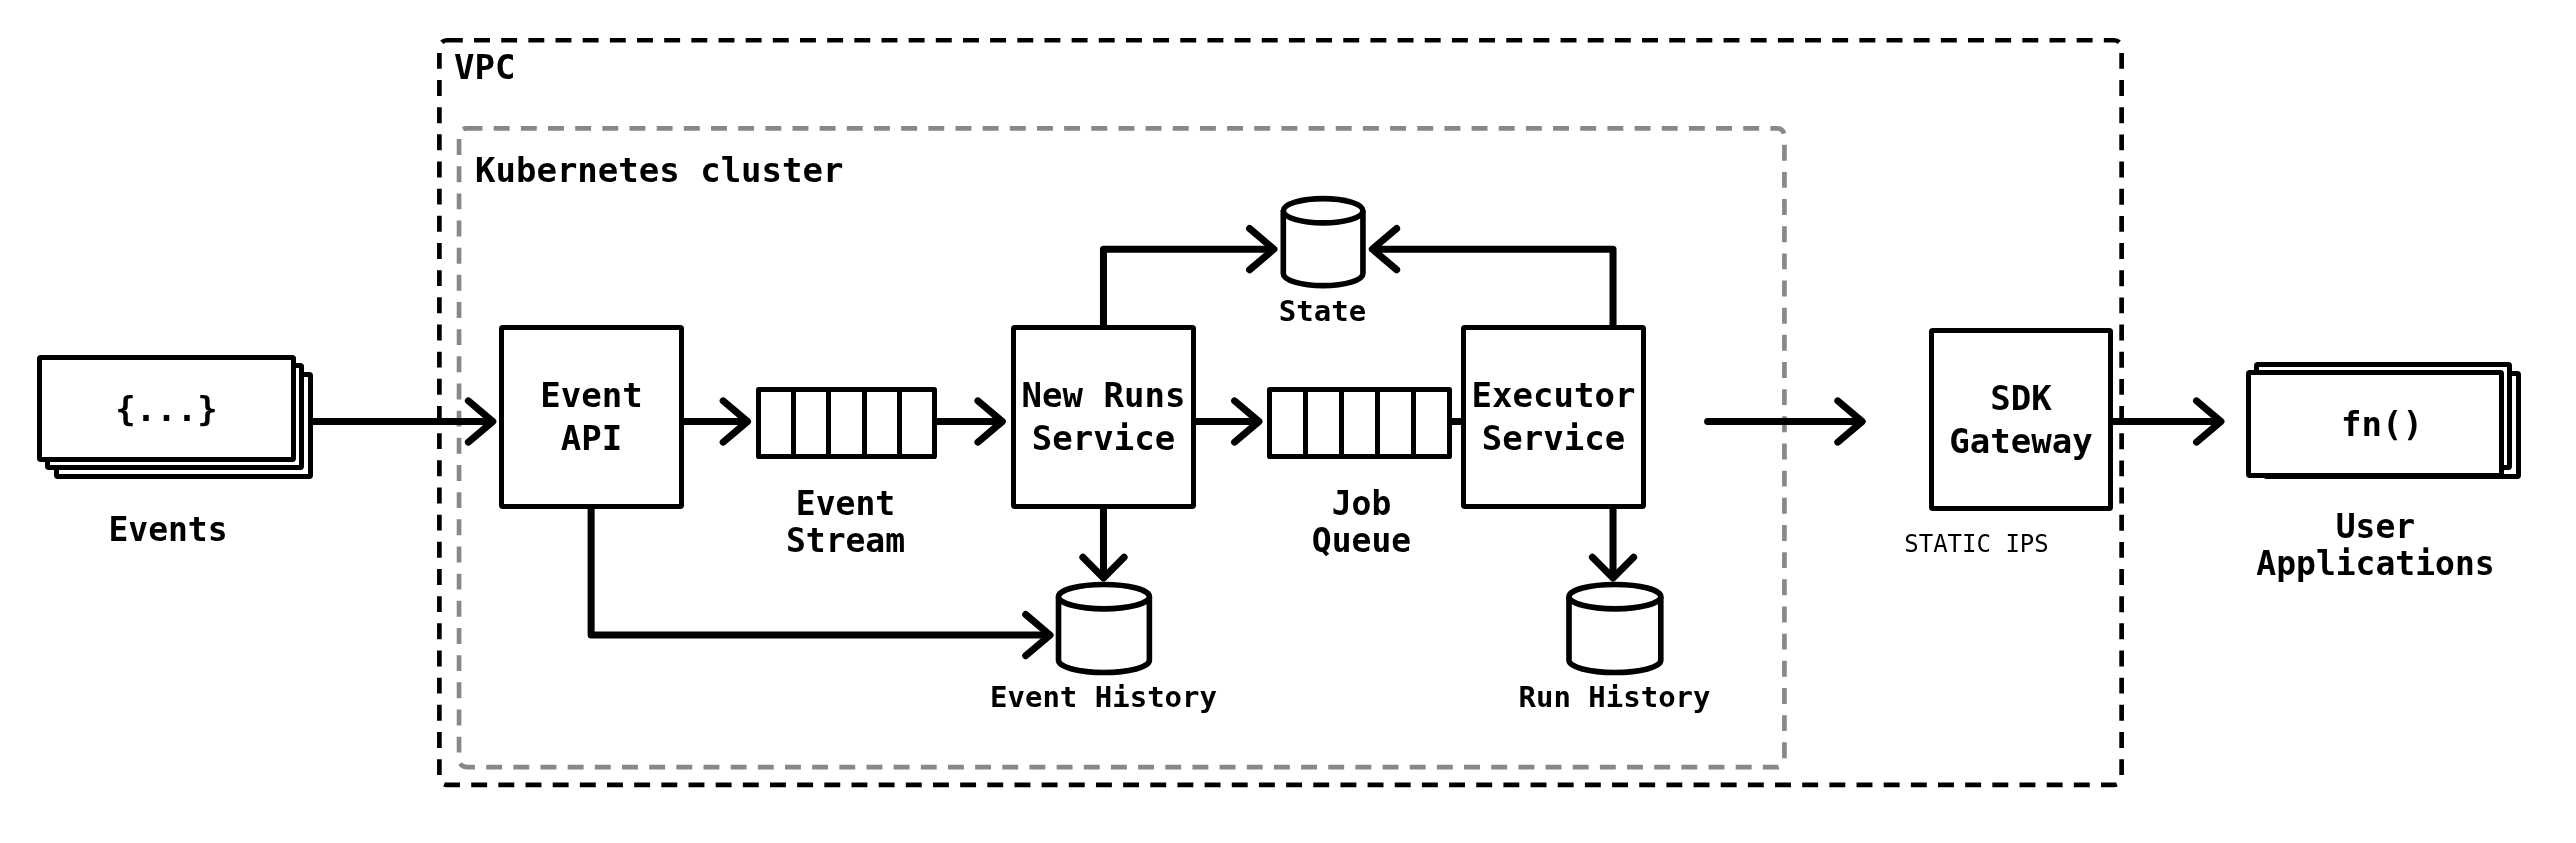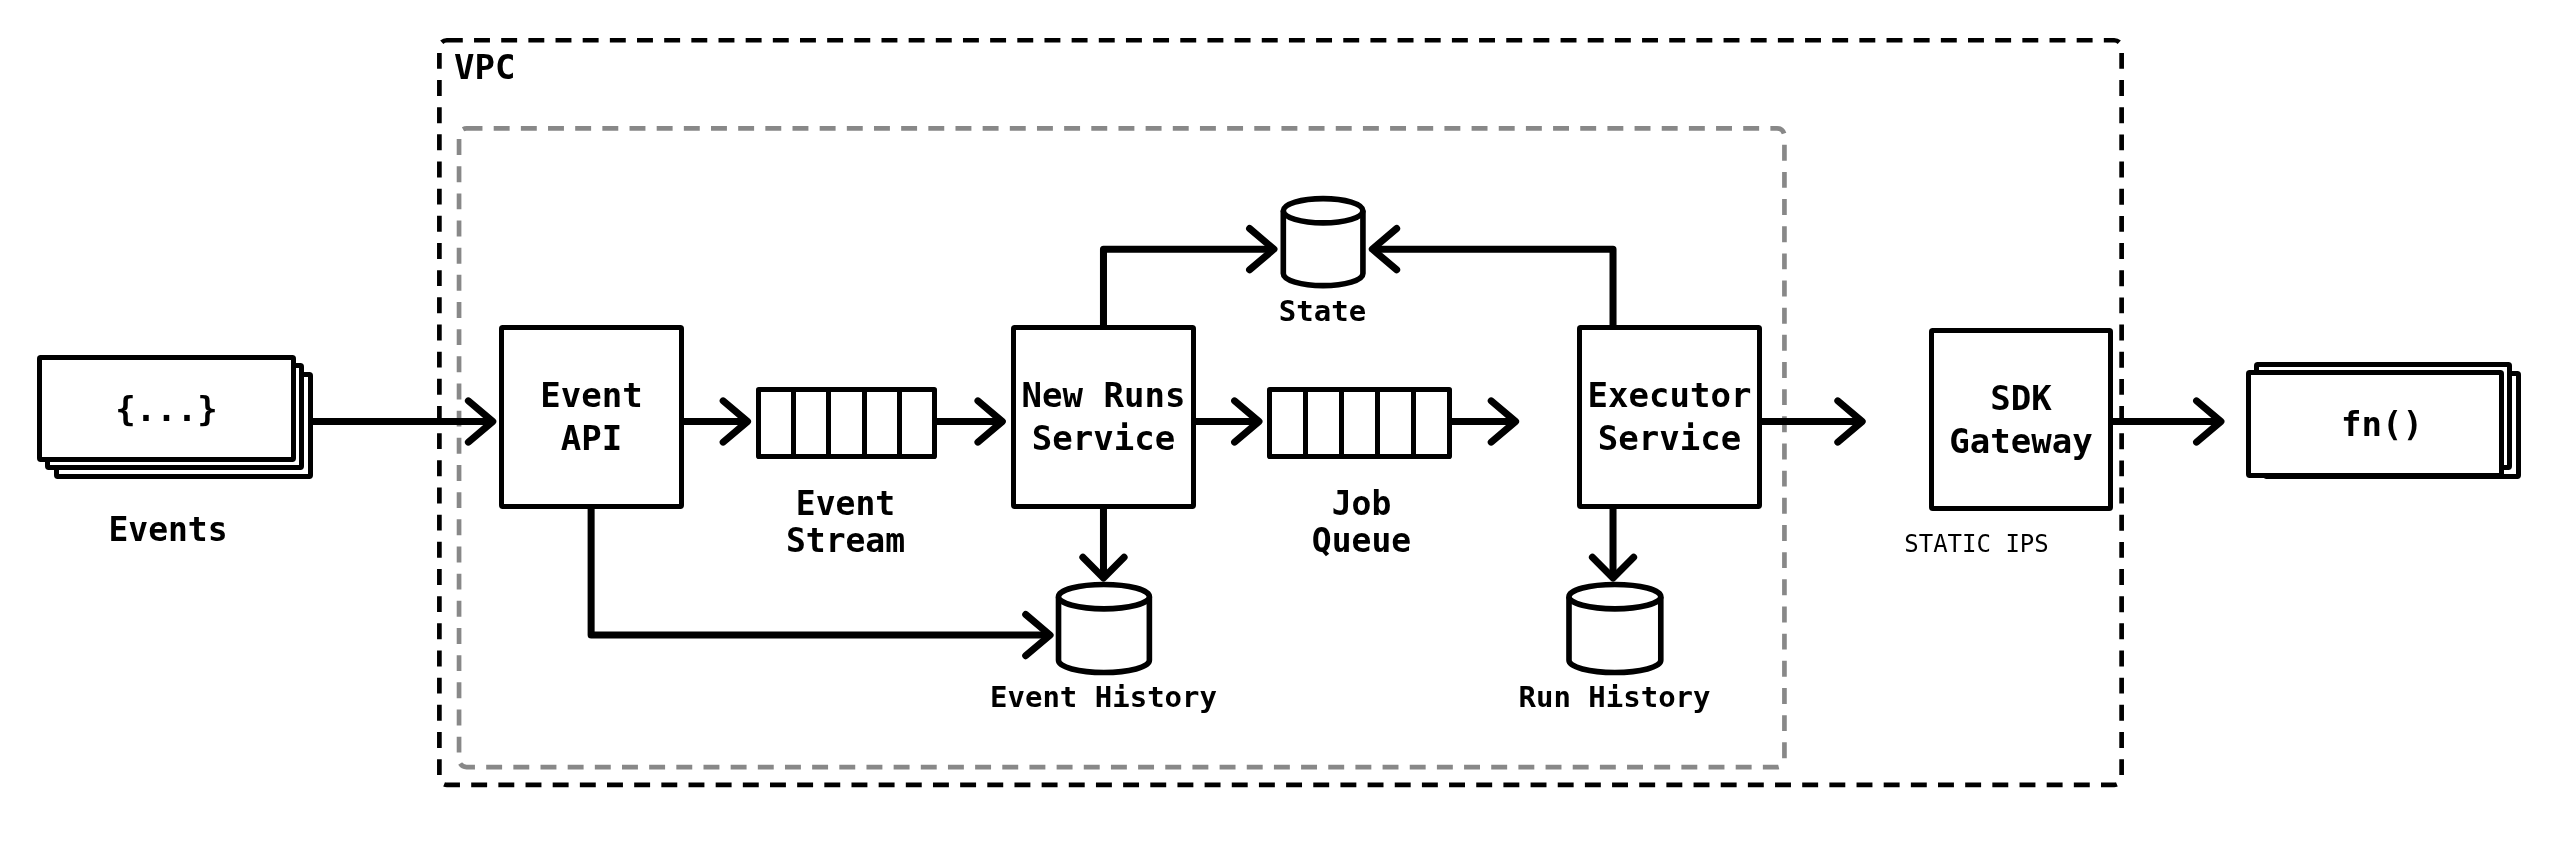--- a/index.html
+++ b/index.html
@@ -118,20 +118,21 @@
         <ellipse cx="1178.5" cy="637" rx="48.5" ry="13"></ellipse>
       </g>
       <g>
         <path d="M1675,637 V705 A49,13 0 0 0 1773,705 V637"></path>
         <ellipse cx="1724" cy="637" rx="49" ry="13"></ellipse>
       </g>
     </g>
   </svg>
 
   <div class="lbl lbl-frame" style="left:454px; top:49px;">VPC</div>
+  <div class="lbl lbl-frame" style="left:475px; top:152px;">Kubernetes cluster</div>
 
   <div class="stack" style="left:37px; top:355px; width:259px; height:107px;">
     <div class="sheet" style="left:17px; top:17px; width:259px; height:107px;"></div>
     <div class="sheet" style="left:8.4px; top:8.4px; width:259px; height:107px;"></div>
     <div class="sheet" style="left:0; top:0; width:259px; height:107px;">
       <span>{...}</span>
     </div>
   </div>
   <div class="lbl" style="left:37px; top:511px; width:262px;">Events</div>
 
@@ -158,36 +159,37 @@
 
   <div class="queue" style="left:1267px; top:387px; width:185px; height:72px;">
     <div class="cell"></div>
     <div class="cell"></div>
     <div class="cell"></div>
     <div class="cell"></div>
     <div class="cell"></div>
   </div>
   <div class="lbl" style="left:1221px; top:485px; width:281px;"><span>Job</span><br><span>Queue</span></div>
 
-  <div class="box" style="left:1577px; top:325px; width:185px; height:184px;justify-content:center;">
+  <div class="box" style="left:1461px; top:325px; width:185px; height:184px;justify-content:center;">
     <span>Executor</span>
     <span>Service</span>
   </div>
 
   <div class="lbl lbl-small" style="left:963px; top:684px; width:281px;">Event History</div>
   <div class="lbl lbl-small" style="left:1474px; top:684px; width:281px;">Run History</div>
 
   <div class="box" style="left:1885px; top:328px; width:184px; height:183px;margin-left:44px;">
     <span>SDK</span>
     <span>Gateway</span>
   </div>
   <div class="lbl lbl-static" style="left:1836px; top:526px; width:281px;">STATIC IPS</div>
 
   <div class="stack" style="left:2246px; top:354px; width:258px; height:108px;">
     <div class="sheet" style="left:17px; top:17px; width:258px; height:108px;"></div>
     <div class="sheet" style="left:8.4px; top:8.4px; width:258px; height:108px;"></div>
     <div class="sheet" style="left:0; top:16px; width:258px; height:108px;padding-left:14px;">
       <span>fn()</span>
     </div>
   </div>
+  <div class="lbl" style="left:2235px; top:508px; width:281px;"><span>User</span><br><span>Applications</span></div>
 
 </div>
 
 
 </body></html>

